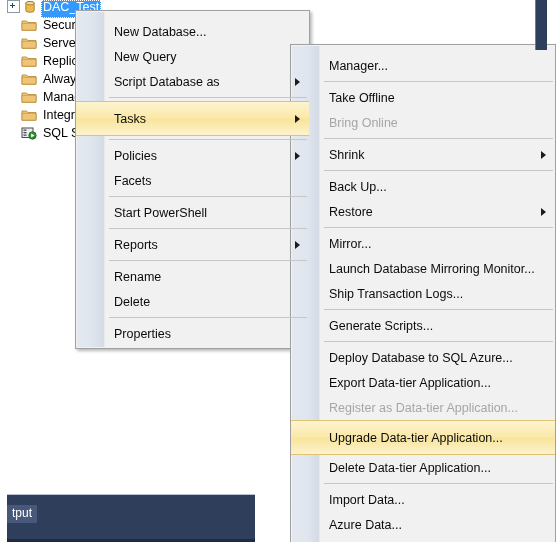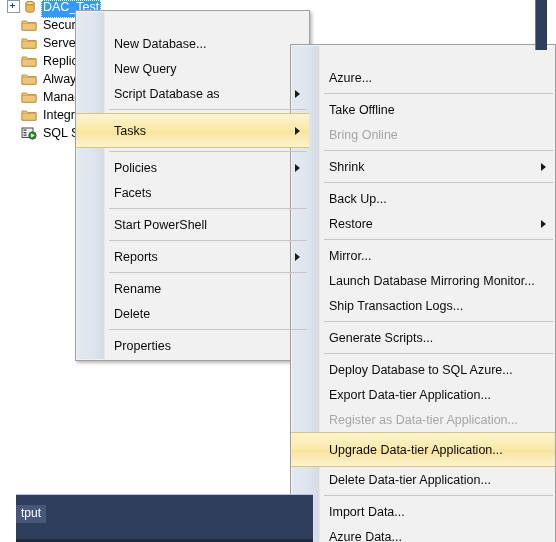--- a/index.html
+++ b/index.html
@@ -65,21 +65,21 @@
     outline: 1px dotted #ffffff;
     outline-offset: -1px;
   }
 
   
   .ctxmenu {
     position: absolute;
     background: #f1f1f1;
     border: 1px solid #a0a0a0;
     box-shadow: 2px 2px 3px rgba(0,0,0,0.28);
-    padding: 20px 0 2px 0;
+    padding: 8px 0 2px 0;
     box-sizing: border-box;
   }
   .ctxmenu .gutter {
     position: absolute;
     left: 1px; top: 1px; bottom: 1px;
     width: 27px;
     background: linear-gradient(to right, #e4e9f0 0%, #dfe5ee 60%, #d4dbe6 100%);
     border-right: 1px solid #e9e9e9;
   }
   .mi {
@@ -134,22 +134,22 @@
   
   #menu2 {
     left: 290px; top: 44px;
     width: 266px;
     height: 500px;
   }
 
   
   #outputdock {
     position: absolute;
-    left: 16px; top: 494px;
-    width: 297px; height: 48px;
+    left: 7px; top: 494px;
+    width: 248px; height: 48px;
     background: #2f3e5b;
     border-top: 1px solid #b9c4d4;
   }
   #outputdock .tab {
     position: absolute;
     left: 0; top: 10px;
     padding: 2px 5px 3px 5px;
     background: #47587a;
     color: #ffffff;
     font-size: 12px;
@@ -299,21 +299,21 @@
   <div class="sep"></div>
   <div class="mi">
     <span>Properties</span>
   </div>
 </div>
 
 <div class="ctxmenu" id="menu2">
   <div class="gutter"></div>
 
   <div class="mi">
-    <span>Azure...</span>
+    <span>Manager...</span>
   </div>
   <div class="sep"></div>
   <div class="mi">
     <span>Take Offline</span>
   </div>
   <div class="mi disabled">
     <span>Bring Online</span>
   </div>
   <div class="sep"></div>
   <div class="mi">

